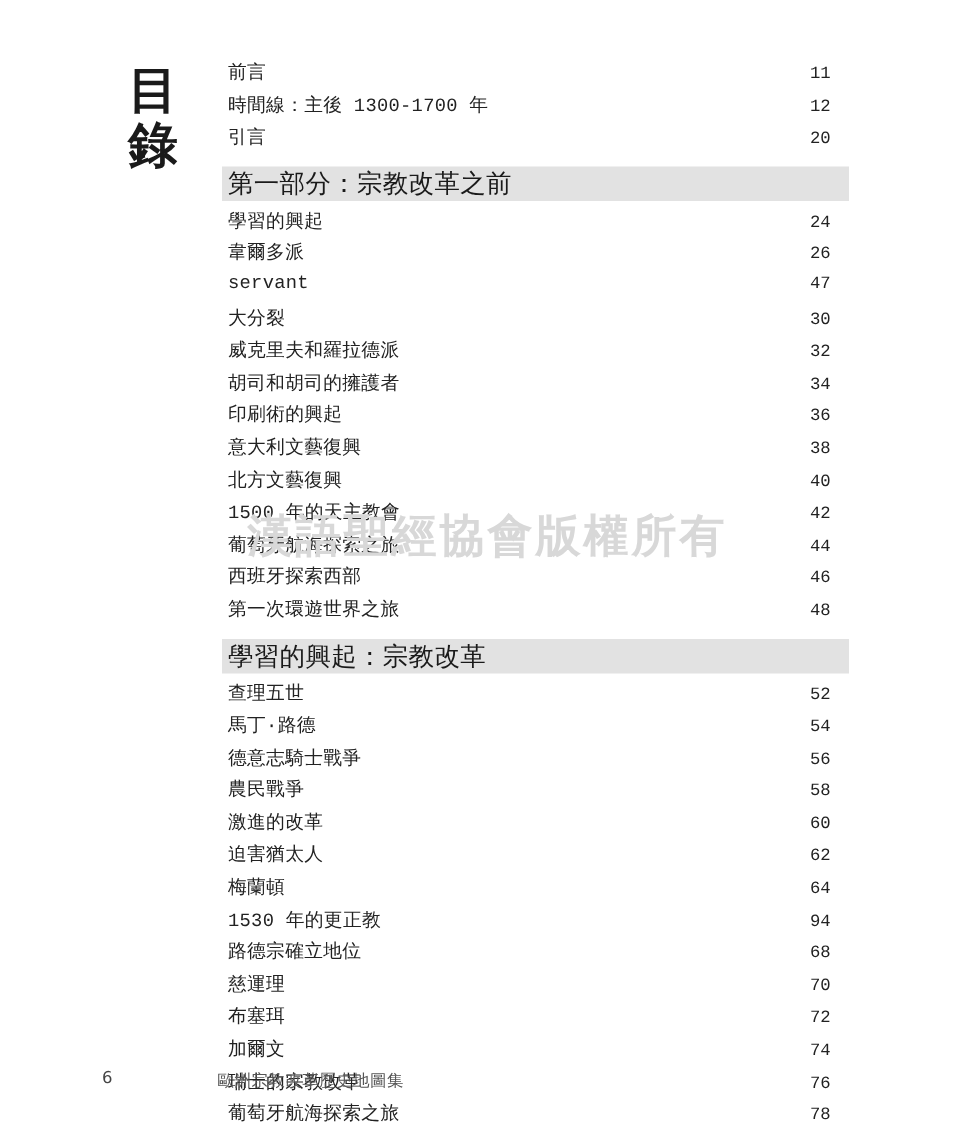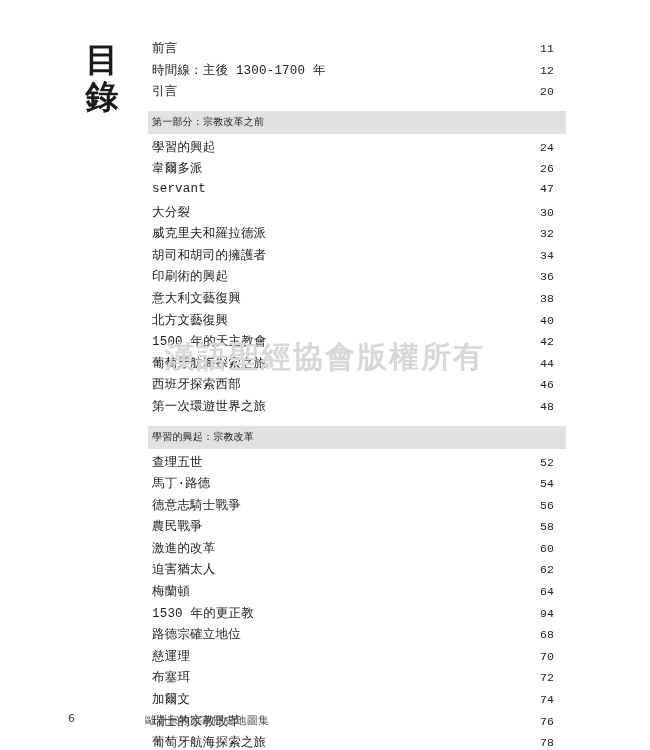--- a/index.html
+++ b/index.html
@@ -74,21 +74,21 @@
     background: #e2e2e2;
     height: 23px;
     margin-top: 6px;
     margin-bottom: 5px;
     padding-left: 4px;
     margin-left: -4px;
     width: 414px;
     align-items: center;
   }
   .entry.section .label {
-    font-size: 10px;
+    font-size: 17px;
     color: #1a1a1a;
   }
 
   
   .watermark {
     position: absolute;
     left: 0;
     top: 337px;
     width: 650px;
     text-align: center;

